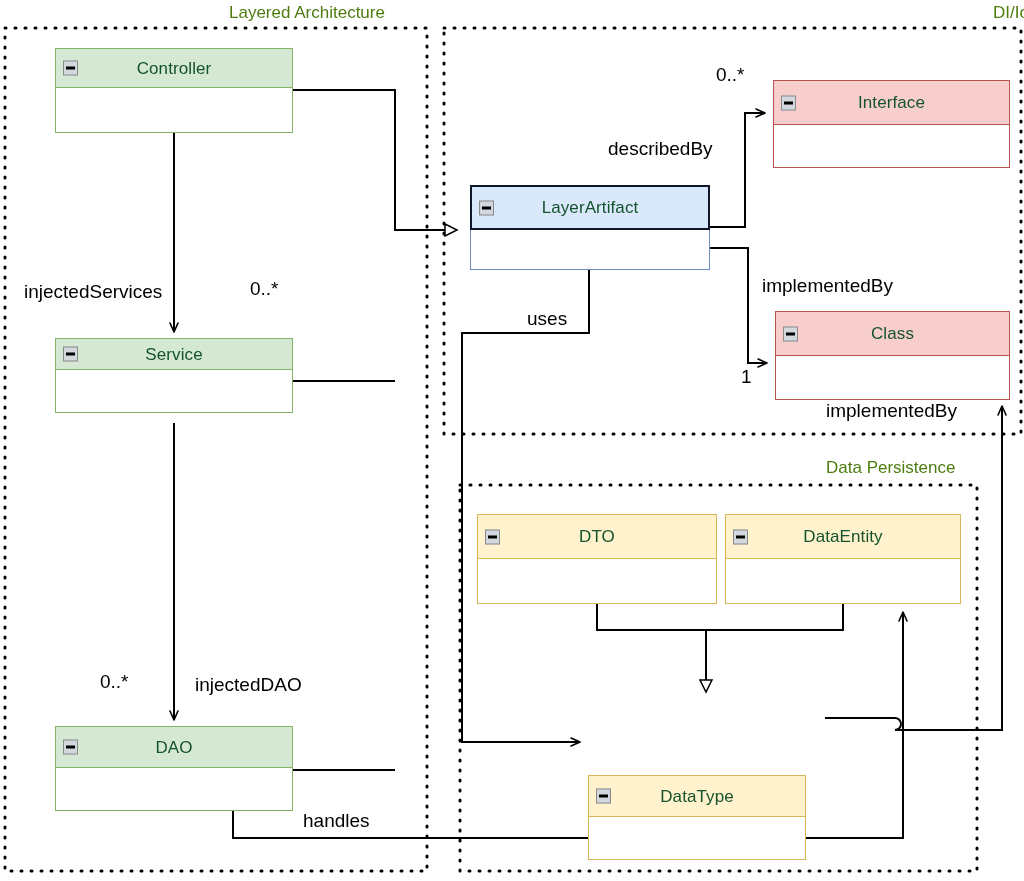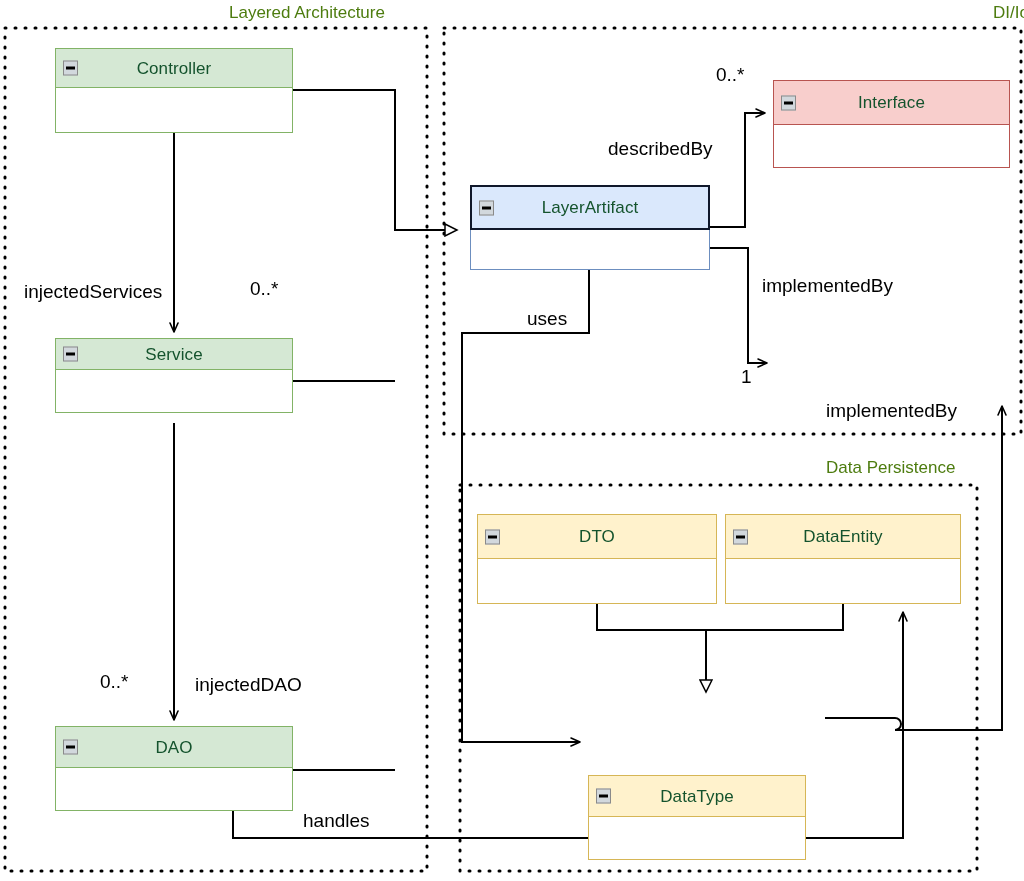--- a/index.html
+++ b/index.html
@@ -110,20 +110,29 @@
   <div class="uml-box" style="left:773px;top:80px;width:237px;height:88px;">
     <div class="uml-head" style="height:45px;background:#f8cecc;border:1px solid #b85450;">
       <span class="collapse-icon">
           <i></i>
         </span>
       <span class="uml-title">Interface</span>
     </div>
     <div class="uml-body" style="height:43px;border:1px solid #b85450;border-top:none;"></div>
   </div>
 
+  <div class="uml-box" style="left:775px;top:311px;width:235px;height:89px;">
+    <div class="uml-head" style="height:45px;background:#f8cecc;border:1px solid #b85450;">
+      <span class="collapse-icon">
+          <i></i>
+        </span>
+      <span class="uml-title">Class</span>
+    </div>
+    <div class="uml-body" style="height:44px;border:1px solid #b85450;border-top:none;"></div>
+  </div>
 
   <div class="uml-box" style="left:477px;top:514px;width:240px;height:64px;">
     <div class="uml-head" style="height:45px;background:#fff2cc;border:1px solid #d6b656;">
       <span class="collapse-icon">
           <i></i>
         </span>
       <span class="uml-title">DTO</span>
     </div>
     <div class="uml-body" style="height:45px;border:1px solid #d6b656;border-top:none;"></div>
   </div>

